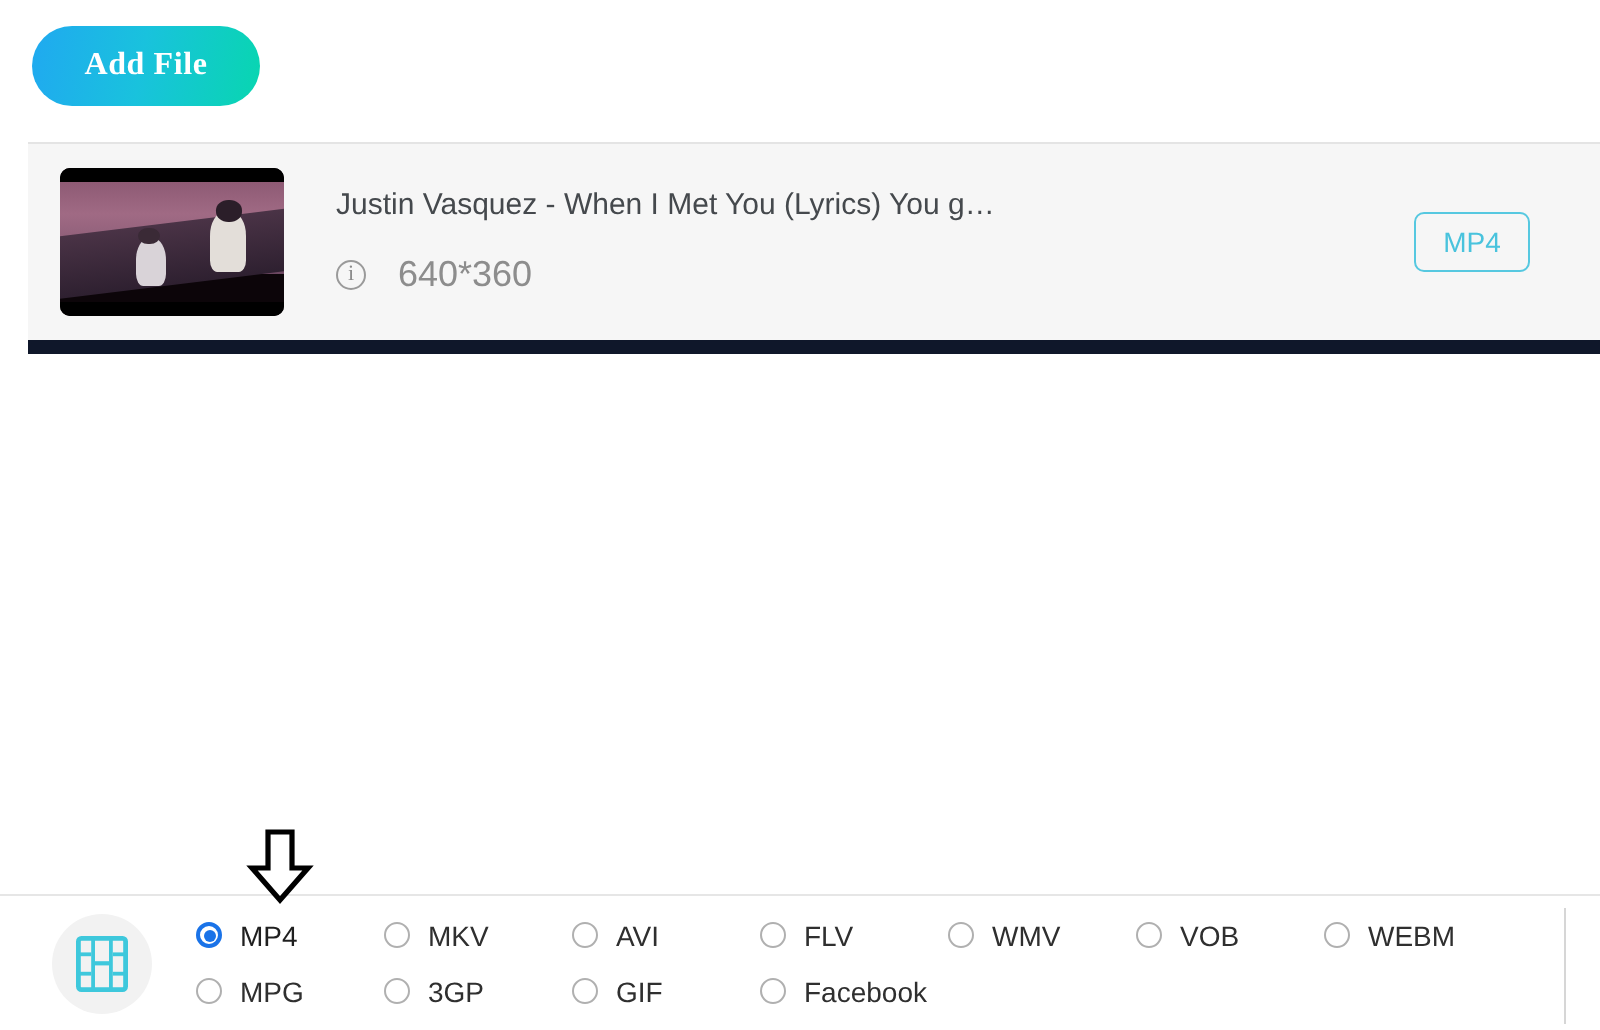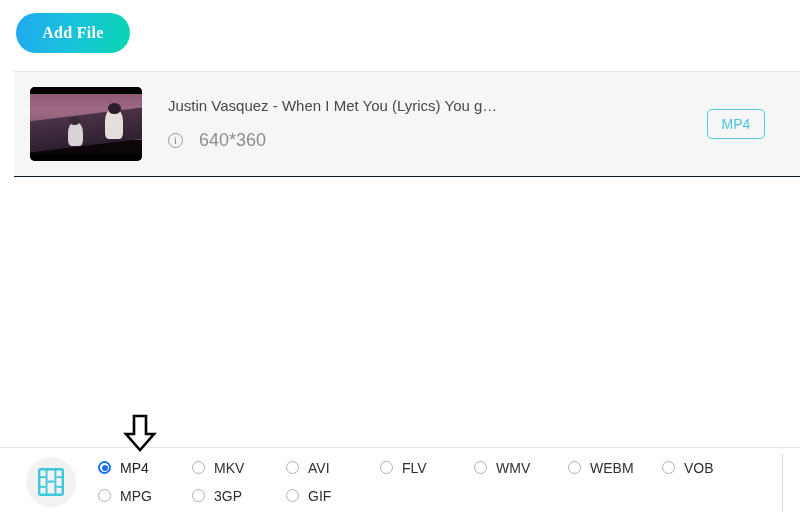--- a/index.html
+++ b/index.html
@@ -48,21 +48,21 @@
     right: 0;
   }
 
   .file-row {
     position: relative;
     display: flex;
     align-items: center;
     height: 106px;
     background: #f6f6f6;
     border-top: 1px solid #e4e4e4;
-    border-bottom: 1px solid #0f172a;
+    border-bottom: 7px solid #0f172a;
     padding-left: 16px;
   }
 
   .thumb {
     width: 112px;
     height: 74px;
     border-radius: 5px;
     flex: 0 0 auto;
     overflow: hidden;
     background: #0c0509;
@@ -330,34 +330,38 @@
       <span class="radio"></span>
       <span class="fmt-label">FLV</span>
     </label>
     <label class="fmt-opt">
       <span class="radio"></span>
       <span class="fmt-label">WMV</span>
     </label>
 
     <label class="fmt-opt">
       <span class="radio"></span>
+      <span class="fmt-label">VOB</span>
+    </label>
+    <label class="fmt-opt">
+      <span class="radio"></span>
       <span class="fmt-label">WEBM</span>
     </label>
     <label class="fmt-opt">
       <span class="radio"></span>
-      <span class="fmt-label">VOB</span>
-    </label>
-    <label class="fmt-opt">
-      <span class="radio"></span>
       <span class="fmt-label">MPG</span>
     </label>
     <label class="fmt-opt">
       <span class="radio"></span>
       <span class="fmt-label">3GP</span>
     </label>
     <label class="fmt-opt">
       <span class="radio"></span>
       <span class="fmt-label">GIF</span>
+    </label>
+    <label class="fmt-opt">
+      <span class="radio"></span>
+      <span class="fmt-label">Facebook</span>
     </label>
   </div>
 </div>
 
 <div class="right-divider"></div>
 
 </body></html>

